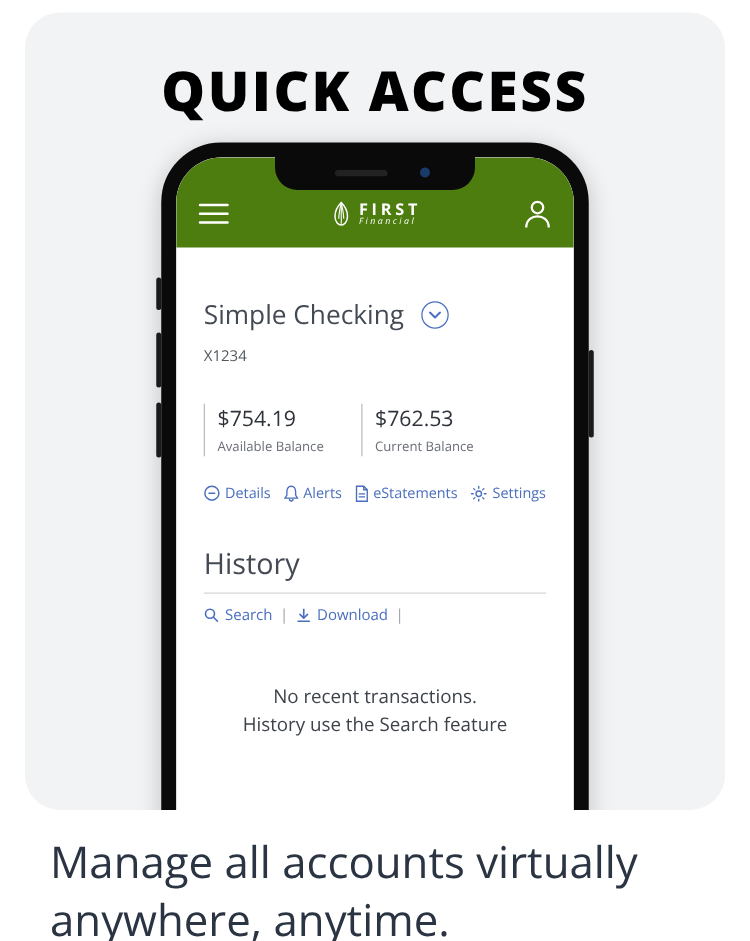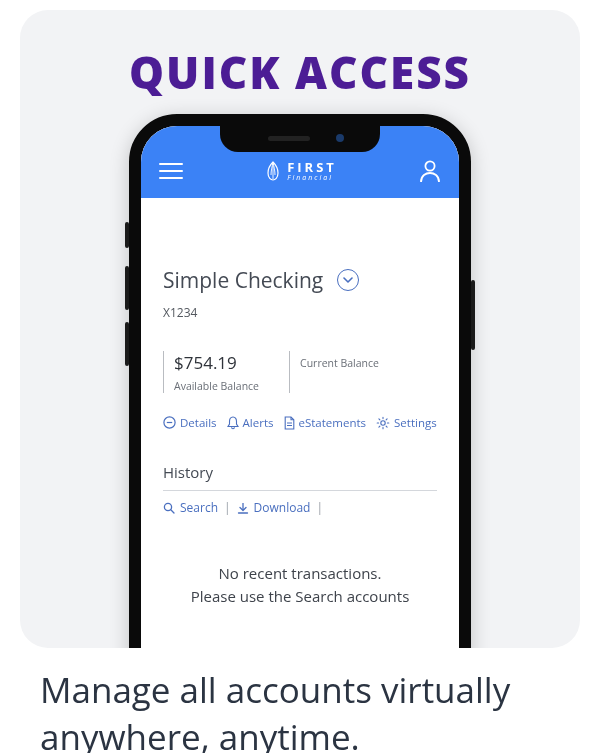--- a/index.html
+++ b/index.html
@@ -11,21 +11,21 @@
     background: #f2f3f5;
     border-radius: 28px;
     overflow: hidden;
     position: relative;
   }
   .title {
     text-align: center;
     font-size: 44px;
     font-weight: 800;
     letter-spacing: 2px;
-    color: #4c1d95;
+    color: #000000;
     padding-top: 32px;
   }
   .phone {
     position: absolute;
     left: 50%;
     top: 104px;
     transform: translateX(-50%);
     width: 342px;
     height: 700px;
     border: 12px solid #0a0a0a;
@@ -68,52 +68,52 @@
   .side-r  { right: -16px; top: 154px; width: 4px; height: 70px; }
   .screen {
     position: absolute;
     inset: 0;
     border-radius: 36px;
     overflow: hidden;
     background: #fff;
   }
   .app-header {
     height: 72px;
-    background: #3b82f6;
+    background: #4d7c0f;
     display: flex;
     align-items: center;
     justify-content: space-between;
     padding: 18px 18px 0 18px;
     color: #fff;
   }
   .hamburger { width: 24px; cursor: pointer; }
   .hamburger div { height: 2px; background: #fff; margin: 5px 0; border-radius: 1px; }
   .brand { display: flex; align-items: center; gap: 6px; }
   .brand-mark svg { display: block; }
   .brand-text { line-height: 1; }
   .brand-text .t1 { font-size: 13px; font-weight: 700; letter-spacing: 3px; }
   .brand-text .t2 { font-size: 7px; letter-spacing: 2px; font-style: italic; }
   .profile-icon svg { display: block; }
-  .content { padding: 68px 22px 0 22px; color: #3a3f47; }
+  .content { padding: 40px 22px 0 22px; color: #3a3f47; }
   .acct-row { display: flex; align-items: center; gap: 14px; }
   .acct-name { font-size: 21px; color: #444a54; font-weight: 400; }
   .expand-circle {
     width: 22px; height: 22px; border: 1.6px solid #4a6fbf; border-radius: 50%;
     display: flex; align-items: center; justify-content: center; cursor: pointer;
   }
   .expand-circle svg { display: block; }
   .acct-num { font-size: 12px; color: #53585f; margin-top: 10px; }
   .balances { display: flex; gap: 30px; margin-top: 30px; }
   .bal-col { border-left: 1px solid #b9bcc1; padding-left: 10px; }
   .bal-amt { font-size: 17px; color: #2f333a; }
   .bal-lbl { font-size: 10.5px; color: #6a6f77; margin-top: 5px; text-align: right; }
   .action-row { display: flex; gap: 10px; margin-top: 22px; flex-wrap: wrap; }
   .action { display: inline-flex; align-items: center; gap: 4px; font-size: 11.5px; color: #4a6fbf; cursor: pointer; }
   .action svg { stroke: #4a6fbf; }
-  .history-title { font-size: 15px; color: #444a54; margin-top: 32px; font-weight: 400; }
+  .history-title { font-size: 23px; color: #444a54; margin-top: 32px; font-weight: 400; }
   .hr { border: none; border-top: 1px solid #d4d7dc; margin-top: 8px; }
   .history-tools { display: flex; align-items: center; gap: 6px; margin-top: 8px; font-size: 12px; color: #4a6fbf; }
   .history-tools .sep { color: #9aa0a8; }
   .tool { display: inline-flex; align-items: center; gap: 5px; cursor: pointer; }
   .empty { text-align: center; margin-top: 46px; color: #3e434b; font-size: 15px; line-height: 1.55; padding: 0 10px; }
   .caption {
     margin: 18px 40px 0 40px;
     font-size: 35px;
     color: #2b3442;
     line-height: 1.35;
@@ -173,20 +173,21 @@
           </span>
         </div>
         <div class="acct-num">X1234</div>
 
         <div class="balances">
           <div class="bal-col">
             <div class="bal-amt">$754.19</div>
             <div class="bal-lbl">Available Balance</div>
           </div>
           <div class="bal-col">
+            <div class="bal-amt">$762.53</div>
             <div class="bal-lbl">Current Balance</div>
           </div>
         </div>
 
         <div class="action-row">
           <span class="action">
             <svg width="13" height="13" viewBox="0 0 13 13" fill="none">
                 <circle cx="6.5" cy="6.5" r="5.6" stroke-width="1.2"></circle>
                 <line x1="3.8" y1="6.5" x2="9.2" y2="6.5" stroke-width="1.2"></line>
               </svg>
@@ -235,21 +236,21 @@
                 <path d="M3 5.5 L6 8.5 L9 5.5" stroke="#4a6fbf" stroke-width="1.3" fill="none" stroke-linecap="round" stroke-linejoin="round"></path>
                 <line x1="1.5" y1="11" x2="10.5" y2="11" stroke="#4a6fbf" stroke-width="1.3" stroke-linecap="round"></line>
               </svg>
             <span>Download</span>
           </span>
           <span class="sep">|</span>
         </div>
 
         <div class="empty">
           <div>No recent transactions.</div>
-          <div>Please use the Search accounts</div>
+          <div>History use the Search feature</div>
         </div>
       </div>
 
     </div>
   </div>
 </div>
 
 <div class="caption">Manage all accounts virtually anywhere, anytime.</div>
 
 </body></html>

